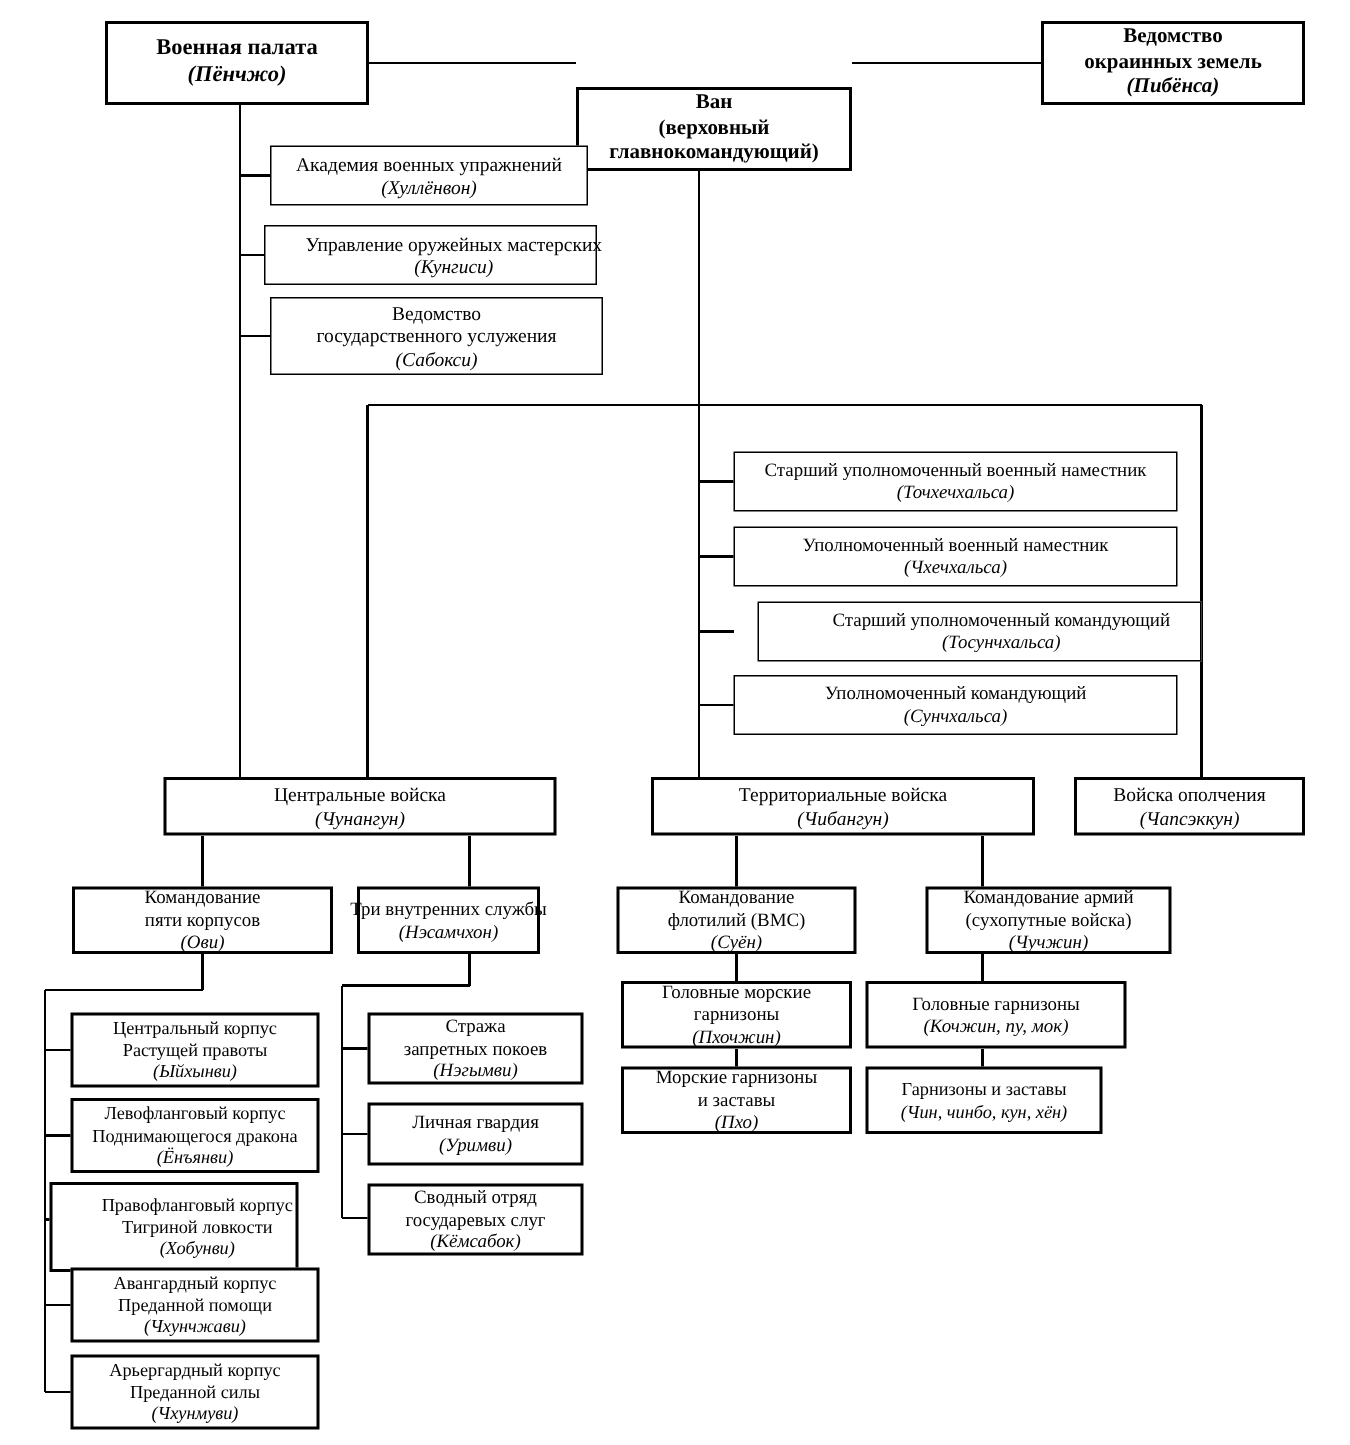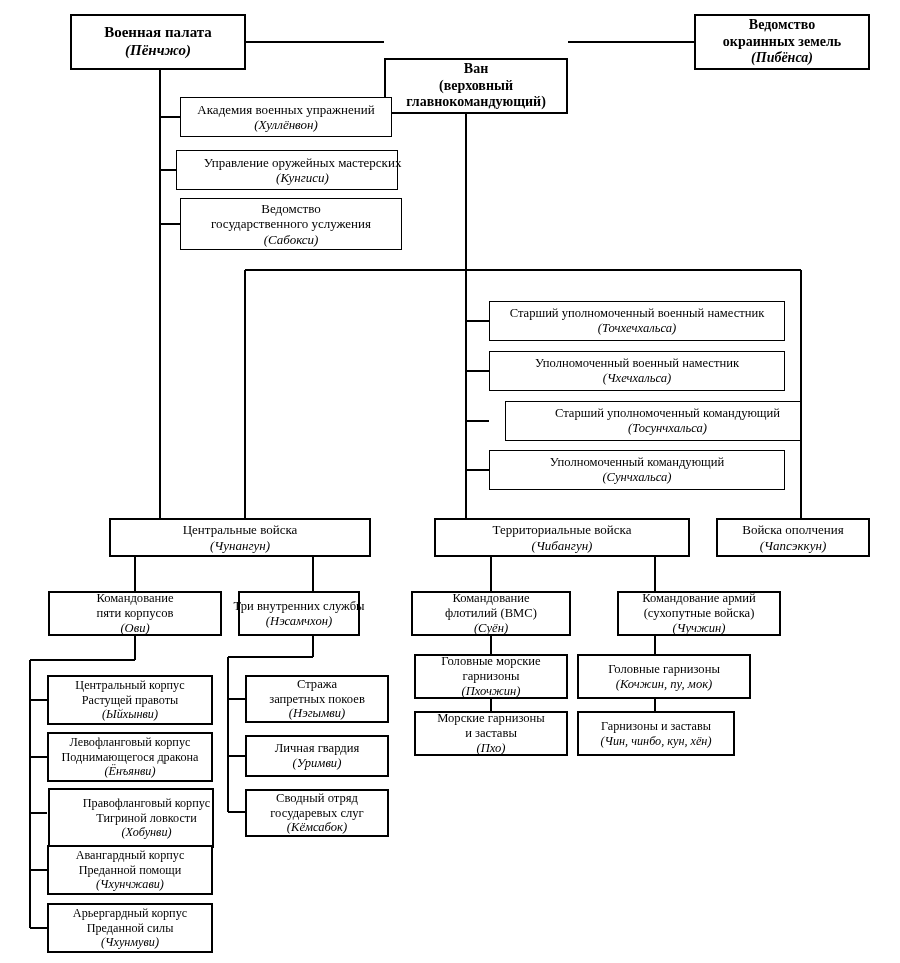--- a/index.html
+++ b/index.html
@@ -215,21 +215,21 @@
     <span class="ln">Растущей правоты</span>
     <span class="rom">(Ыйхынви)</span>
   </div>
 
   <div class="node heavy fs12" style="left:47px; top:732px; width:166px; height:50px;">
     <span class="ln">Левофланговый корпус</span>
     <span class="ln">Поднимающегося дракона</span>
     <span class="rom">(Ёнъянви)</span>
   </div>
 
-  <div class="node heavy fs12" style="left:48px; top:788px; width:166px; height:60px;padding-left:34px;">
+  <div class="node heavy fs12" style="left:33px; top:788px; width:166px; height:60px;padding-left:34px;">
     <span class="ln">Правофланговый корпус</span>
     <span class="ln">Тигриной ловкости</span>
     <span class="rom">(Хобунви)</span>
   </div>
 
   <div class="node heavy fs12" style="left:47px; top:903px; width:166px; height:50px;">
     <span class="ln">Арьергардный корпус</span>
     <span class="ln">Преданной силы</span>
     <span class="rom">(Чхунмуви)</span>
   </div>

